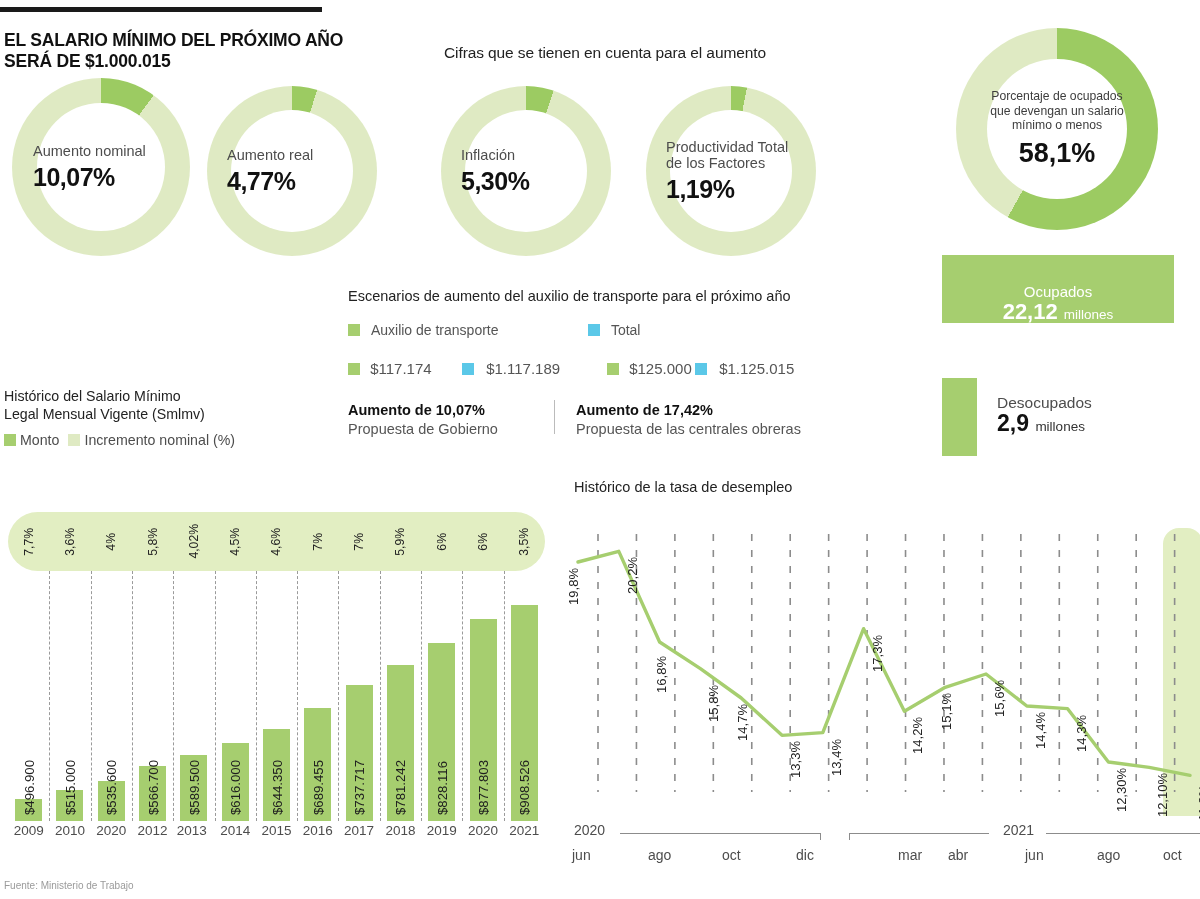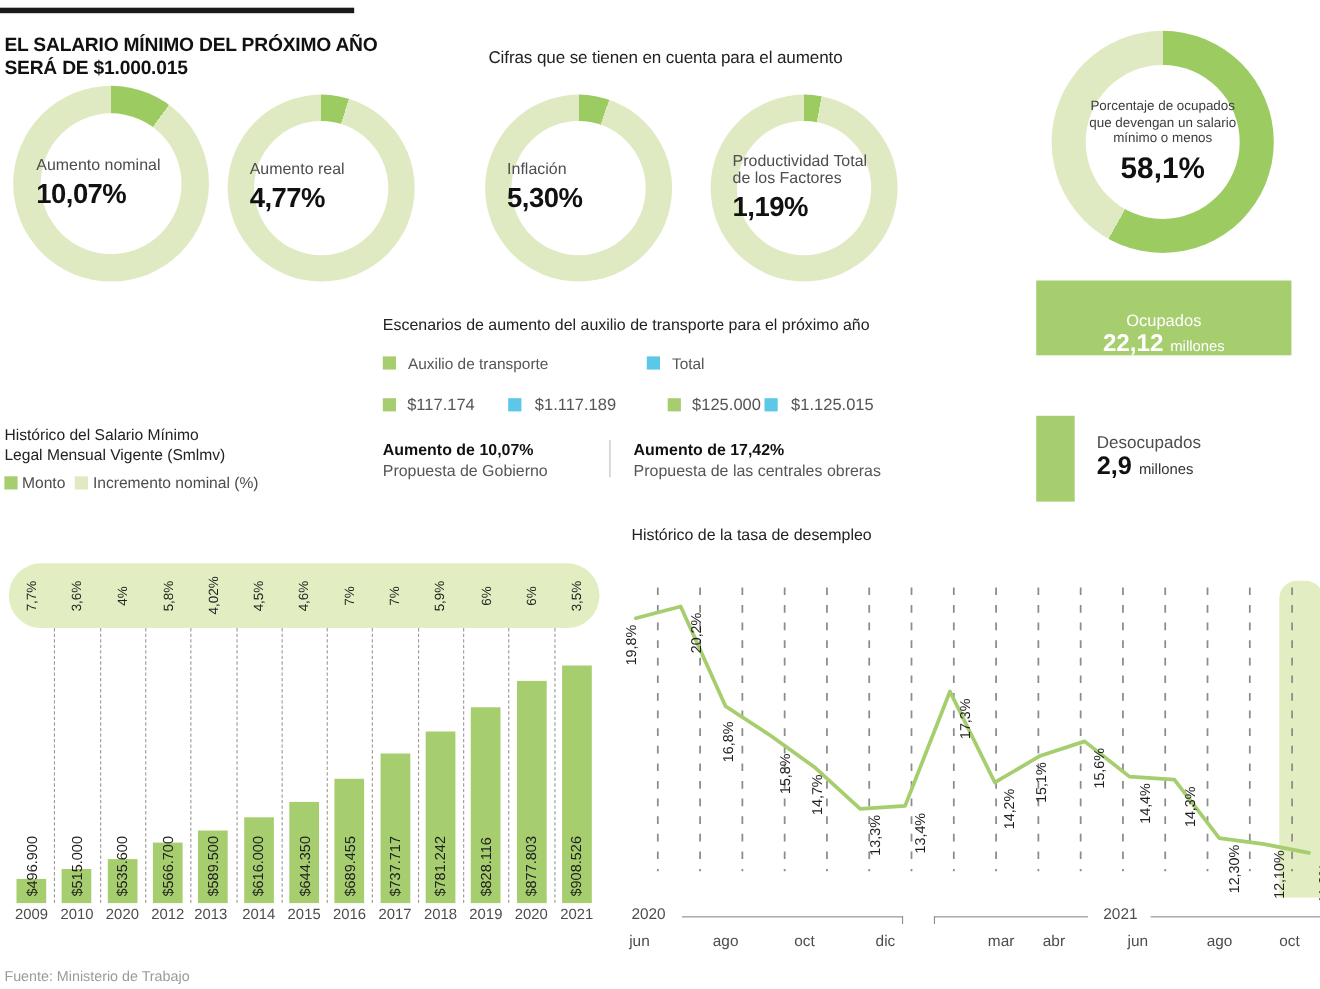--- a/index.html
+++ b/index.html
@@ -126,21 +126,21 @@
   }
   .lc-lbl {
     position: absolute; font-size: 13px; color: #1f1f1f; white-space: nowrap;
     writing-mode: vertical-rl; transform: rotate(180deg);
   }
   .ax-line { position: absolute; height: 1px; background: #8c8c8c; top: 0; }
   .ax-tick { position: absolute; width: 1px; background: #8c8c8c; top: 0; height: 7px; }
   .ax-year { position: absolute; font-size: 14px; color: #4d4d4d; }
   .ax-mon  { position: absolute; font-size: 14px; color: #4d4d4d; }
 
-  .source { position: absolute; left: 4px; top: 880px; font-size: 13px; color: #9a9a9a; }
+  .source { position: absolute; left: 4px; top: 880px; font-size: 10px; color: #9a9a9a; }
 </style>
 </head>
 <body>
 
 <div id="page">
 
   <div class="top-rule"></div>
 
   <div class="headline">EL SALARIO MÍNIMO DEL PRÓXIMO AÑO SERÁ DE $1.000.015</div>
   <div class="subhead">Cifras que se tienen en cuenta para el aumento</div>

